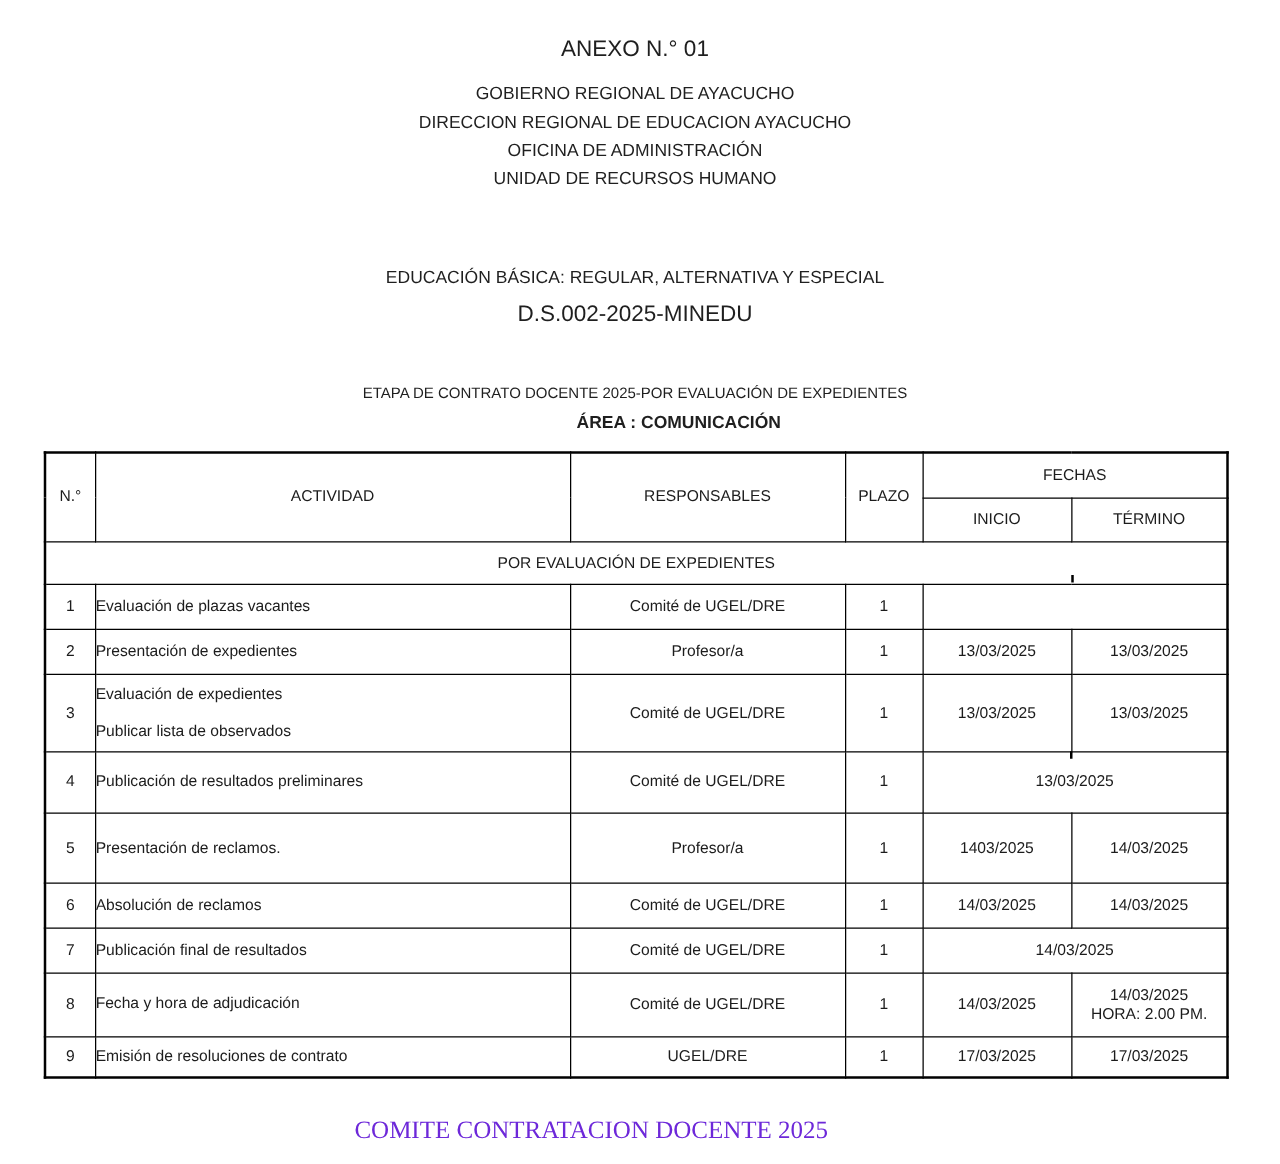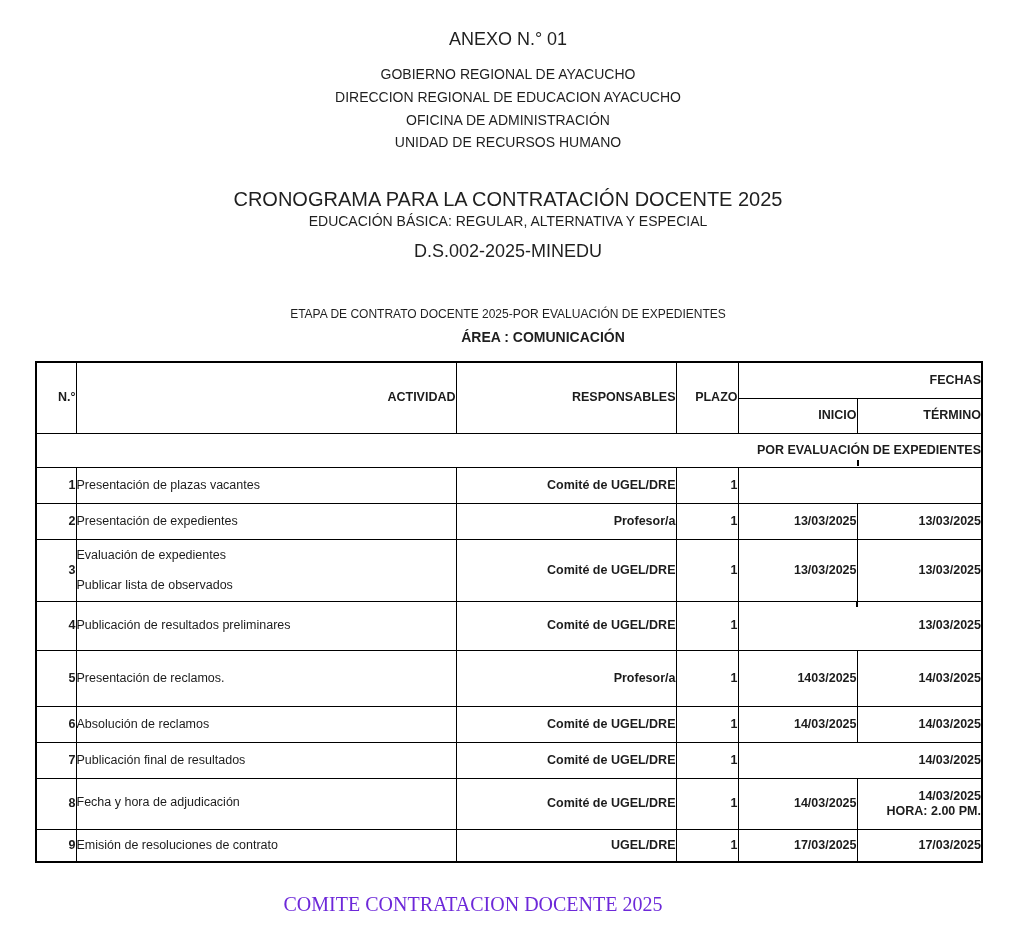--- a/index.html
+++ b/index.html
@@ -31,21 +31,21 @@
     width:946px;
     border-collapse:collapse;table-layout:fixed;
     font-size:12.5px;color:#1c1c1c;
     border:2px solid #000;
   }
   table.sched td{
     border:1px solid #000;
     padding:0;vertical-align:middle;overflow:hidden;
     line-height:15px;
   }
-  .c{text-align:right;font-weight:bold;}
+  .c{text-align:center;}
   .act{text-align:left;padding:0 3px 0 4px;}
   tr.h1{height:36px;}
   tr.h2{height:35px;}
   tr.sec{height:34px;}
   tr.r1{height:36px;}
   tr.r2{height:36px;}
   tr.r3{height:62px;}
   tr.r4{height:49px;}
   tr.r5{height:56px;}
   tr.r6{height:36px;}
@@ -69,21 +69,20 @@
 <body>
 
 <div class="doc">
 
   <div class="center-line anexo">ANEXO N.° 01</div>
   <div class="center-line org1">GOBIERNO REGIONAL DE AYACUCHO</div>
   <div class="center-line org2">DIRECCION REGIONAL DE EDUCACION AYACUCHO</div>
   <div class="center-line org3">OFICINA DE ADMINISTRACIÓN</div>
   <div class="center-line org4">UNIDAD DE RECURSOS HUMANO</div>
 
-  <div class="center-line main-title">CRONOGRAMA PARA LA CONTRATACIÓN DOCENTE 2025</div>
   <div class="center-line subtitle1">EDUCACIÓN BÁSICA: REGULAR, ALTERNATIVA Y ESPECIAL</div>
   <div class="center-line subtitle2">D.S.002-2025-MINEDU</div>
   <div class="center-line stage">ETAPA DE CONTRATO DOCENTE 2025-POR EVALUACIÓN DE EXPEDIENTES</div>
   <div class="center-line area">ÁREA : COMUNICACIÓN</div>
 
   <table class="sched">
     <colgroup>
       <col style="width:40px">
       <col style="width:380px">
       <col style="width:220px">
@@ -103,21 +102,21 @@
         <td class="c">INICIO</td>
         <td class="c">TÉRMINO</td>
       </tr>
 
       <tr class="sec">
         <td class="c" colspan="6">POR EVALUACIÓN DE EXPEDIENTES</td>
       </tr>
 
       <tr class="r1">
         <td class="c">1</td>
-        <td class="act">Presentación de plazas vacantes</td>
+        <td class="act">Evaluación de plazas vacantes</td>
         <td class="c">Comité de UGEL/DRE</td>
         <td class="c">1</td>
         <td class="c" colspan="2"></td>
       </tr>
 
       <tr class="r2">
         <td class="c">2</td>
         <td class="act">Presentación de expedientes</td>
         <td class="c">Profesor/a</td>
         <td class="c">1</td>

